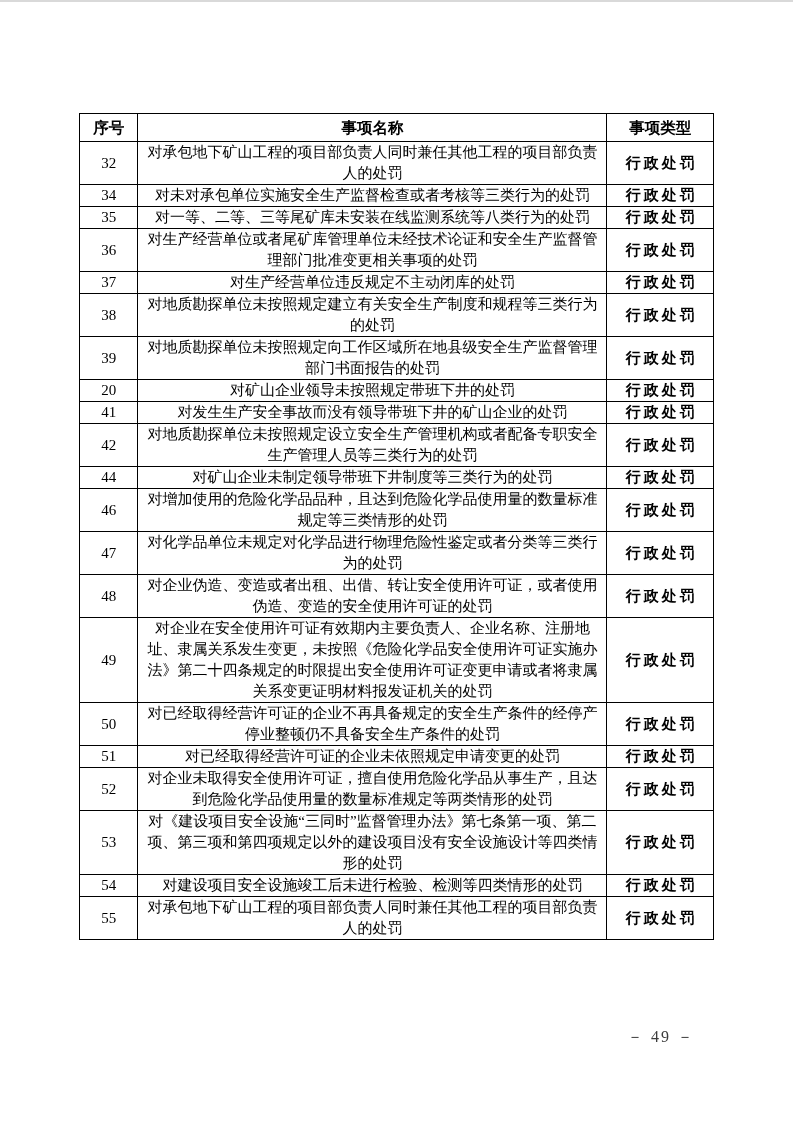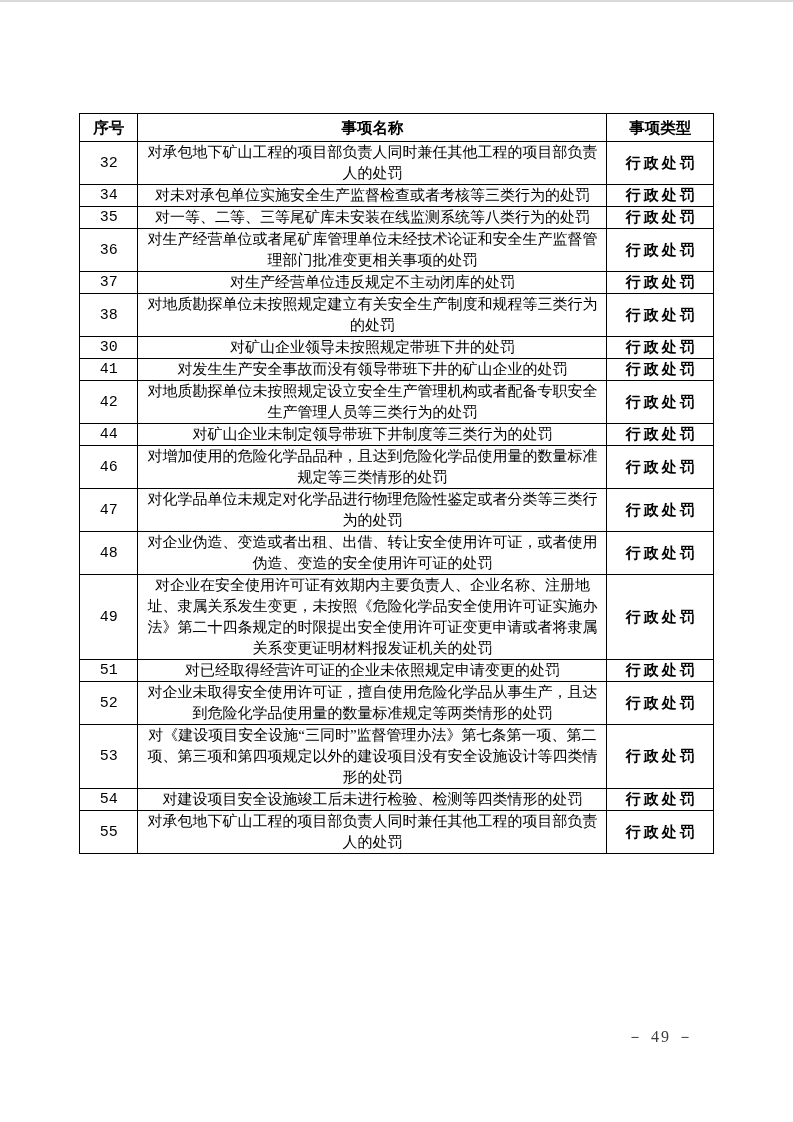--- a/index.html
+++ b/index.html
@@ -45,21 +45,21 @@
   .items-table th {
     font-weight: bold;
     font-size: 15.5px;
     height: 27px;
     padding: 0 2px;
   }
   .col-no   { width: 51px; }
   .col-name { width: 409px; }
   .col-type { width: 93px; font-weight: bold; }
   td.col-no {
-    font-family: Liberation Mono, monospace;
+    font-family: Liberation Serif, serif;
   }
   td.col-type {
     letter-spacing: 3px;
     padding: 0 2px 0 5px;
   }
   td.col-name {
     text-align: center;
   }
   .page-number {
     position: absolute;
@@ -117,21 +117,26 @@
           <td class="col-no">37</td>
           <td class="col-name">对生产经营单位违反规定不主动闭库的处罚</td>
           <td class="col-type">行政处罚</td>
         </tr>
         <tr>
           <td class="col-no">38</td>
           <td class="col-name">对地质勘探单位未按照规定建立有关安全生产制度和规程等三类行为的处罚</td>
           <td class="col-type">行政处罚</td>
         </tr>
         <tr>
-          <td class="col-no">30</td>
+          <td class="col-no">39</td>
+          <td class="col-name">对地质勘探单位未按照规定向工作区域所在地县级安全生产监督管理部门书面报告的处罚</td>
+          <td class="col-type">行政处罚</td>
+        </tr>
+        <tr>
+          <td class="col-no">20</td>
           <td class="col-name">对矿山企业领导未按照规定带班下井的处罚</td>
           <td class="col-type">行政处罚</td>
         </tr>
         <tr>
           <td class="col-no">41</td>
           <td class="col-name">对发生生产安全事故而没有领导带班下井的矿山企业的处罚</td>
           <td class="col-type">行政处罚</td>
         </tr>
         <tr>
           <td class="col-no">42</td>
@@ -157,20 +162,25 @@
           <td class="col-no">48</td>
           <td class="col-name">对企业伪造、变造或者出租、出借、转让安全使用许可证，或者使用伪造、变造的安全使用许可证的处罚</td>
           <td class="col-type">行政处罚</td>
         </tr>
         <tr>
           <td class="col-no">49</td>
           <td class="col-name">对企业在安全使用许可证有效期内主要负责人、企业名称、注册地址、隶属关系发生变更，未按照《危险化学品安全使用许可证实施办法》第二十四条规定的时限提出安全使用许可证变更申请或者将隶属关系变更证明材料报发证机关的处罚</td>
           <td class="col-type">行政处罚</td>
         </tr>
         <tr>
+          <td class="col-no">50</td>
+          <td class="col-name">对已经取得经营许可证的企业不再具备规定的安全生产条件的经停产停业整顿仍不具备安全生产条件的处罚</td>
+          <td class="col-type">行政处罚</td>
+        </tr>
+        <tr>
           <td class="col-no">51</td>
           <td class="col-name">对已经取得经营许可证的企业未依照规定申请变更的处罚</td>
           <td class="col-type">行政处罚</td>
         </tr>
         <tr>
           <td class="col-no">52</td>
           <td class="col-name">对企业未取得安全使用许可证，擅自使用危险化学品从事生产，且达到危险化学品使用量的数量标准规定等两类情形的处罚</td>
           <td class="col-type">行政处罚</td>
         </tr>
         <tr>

